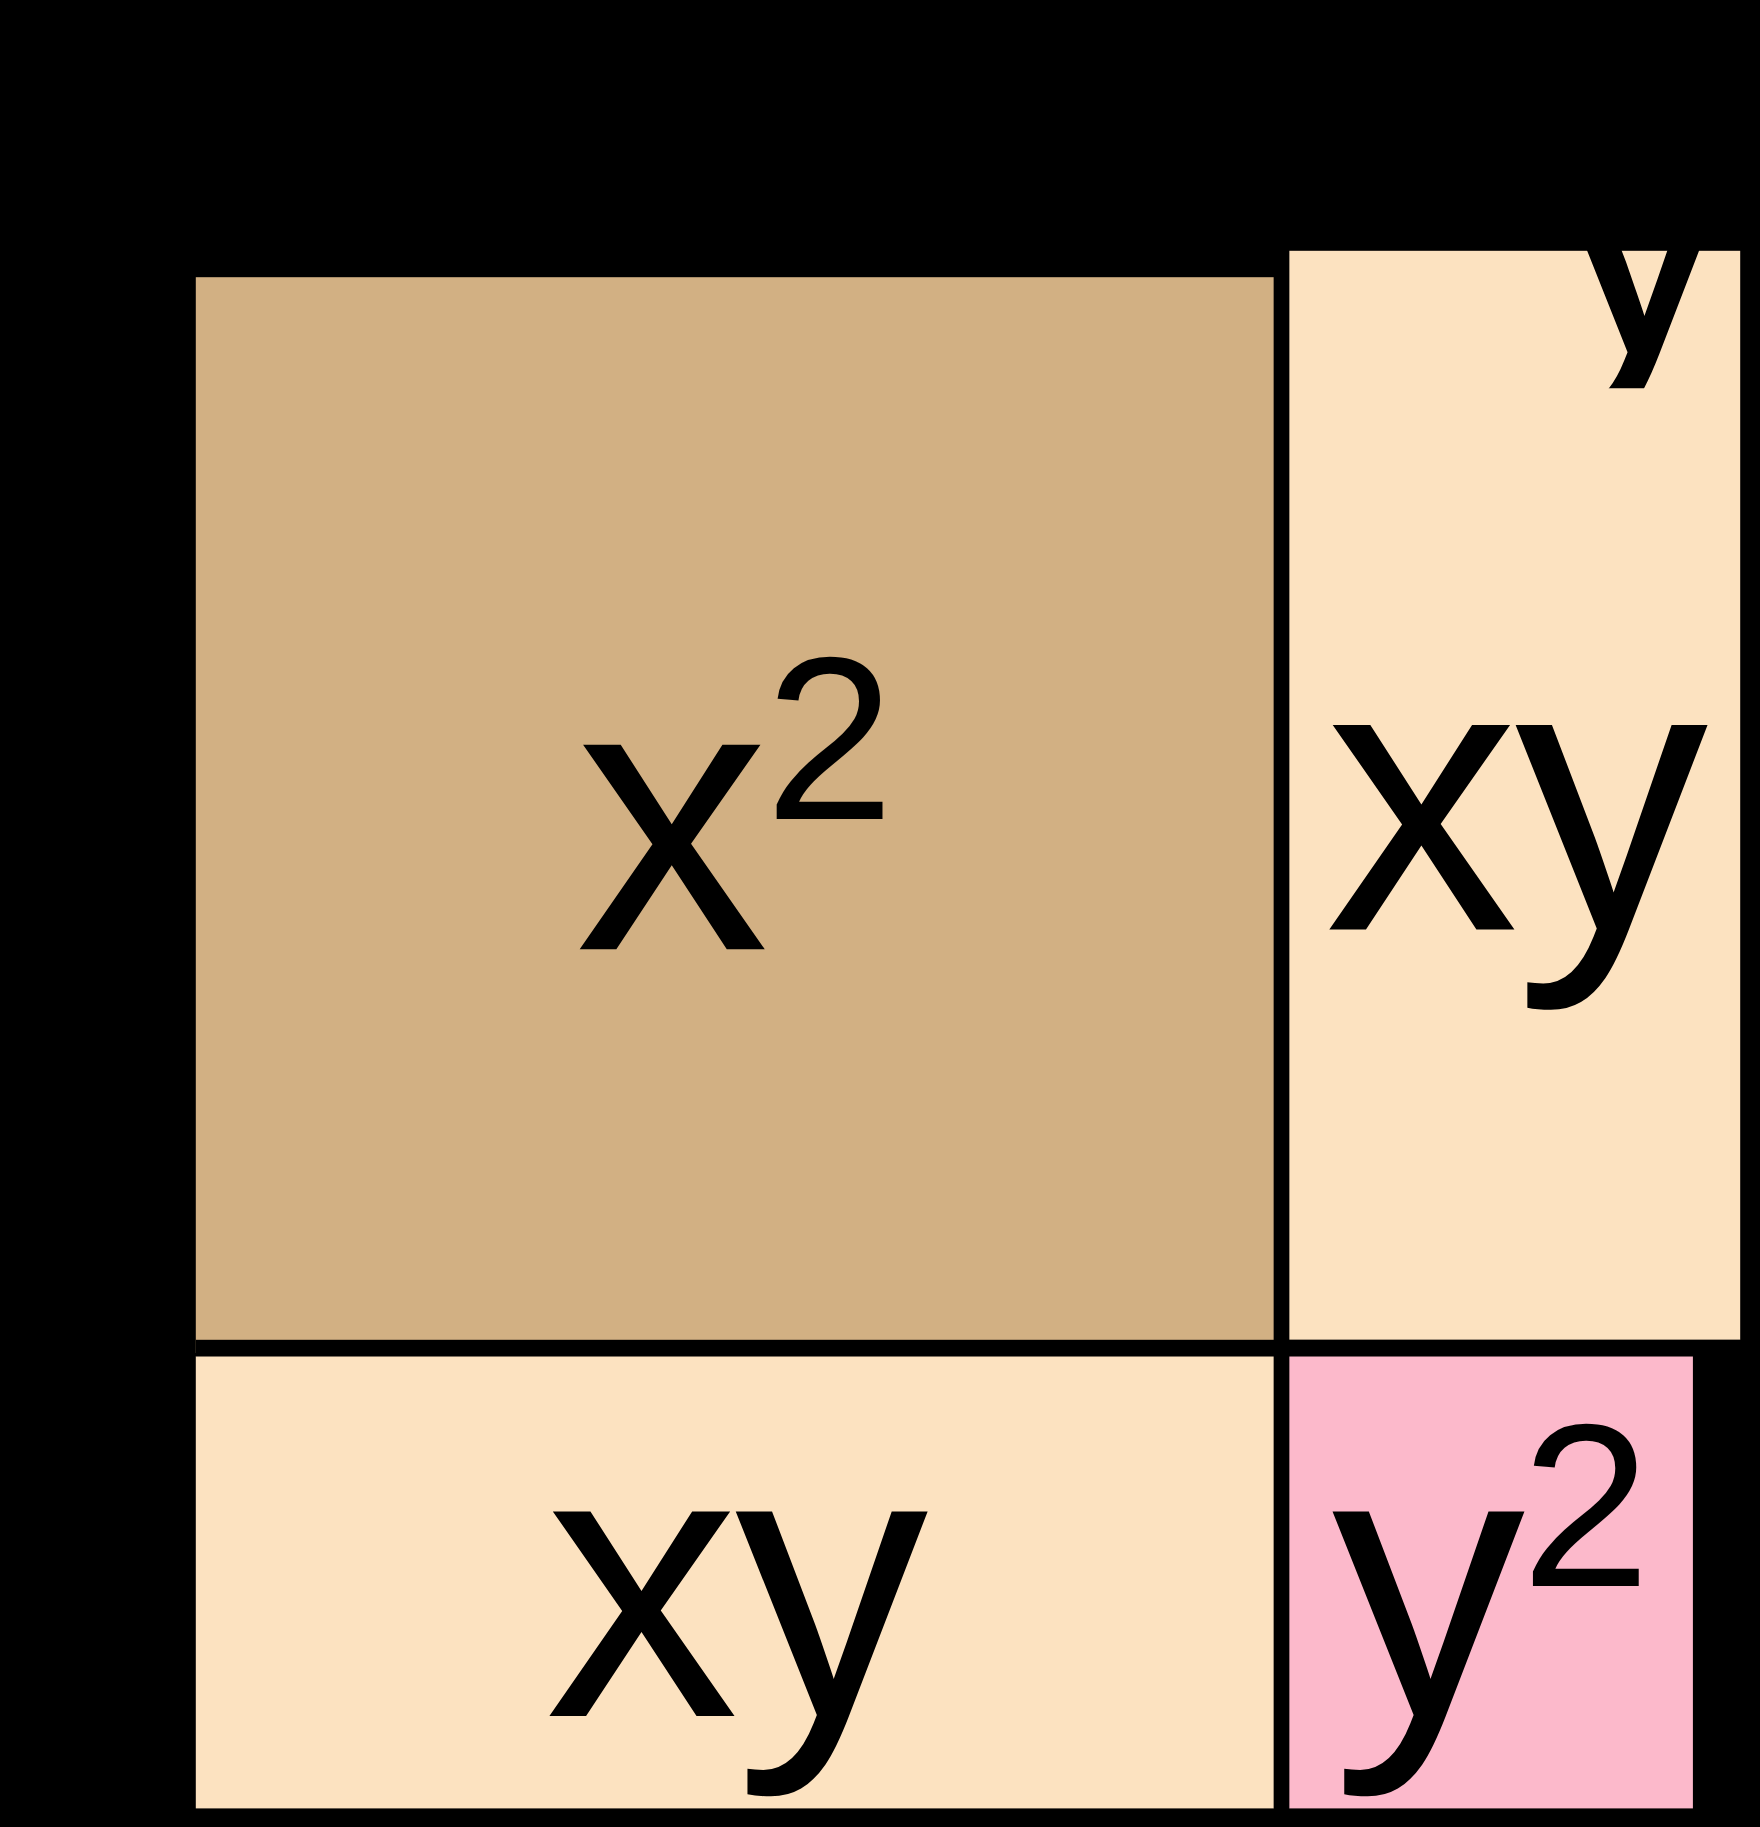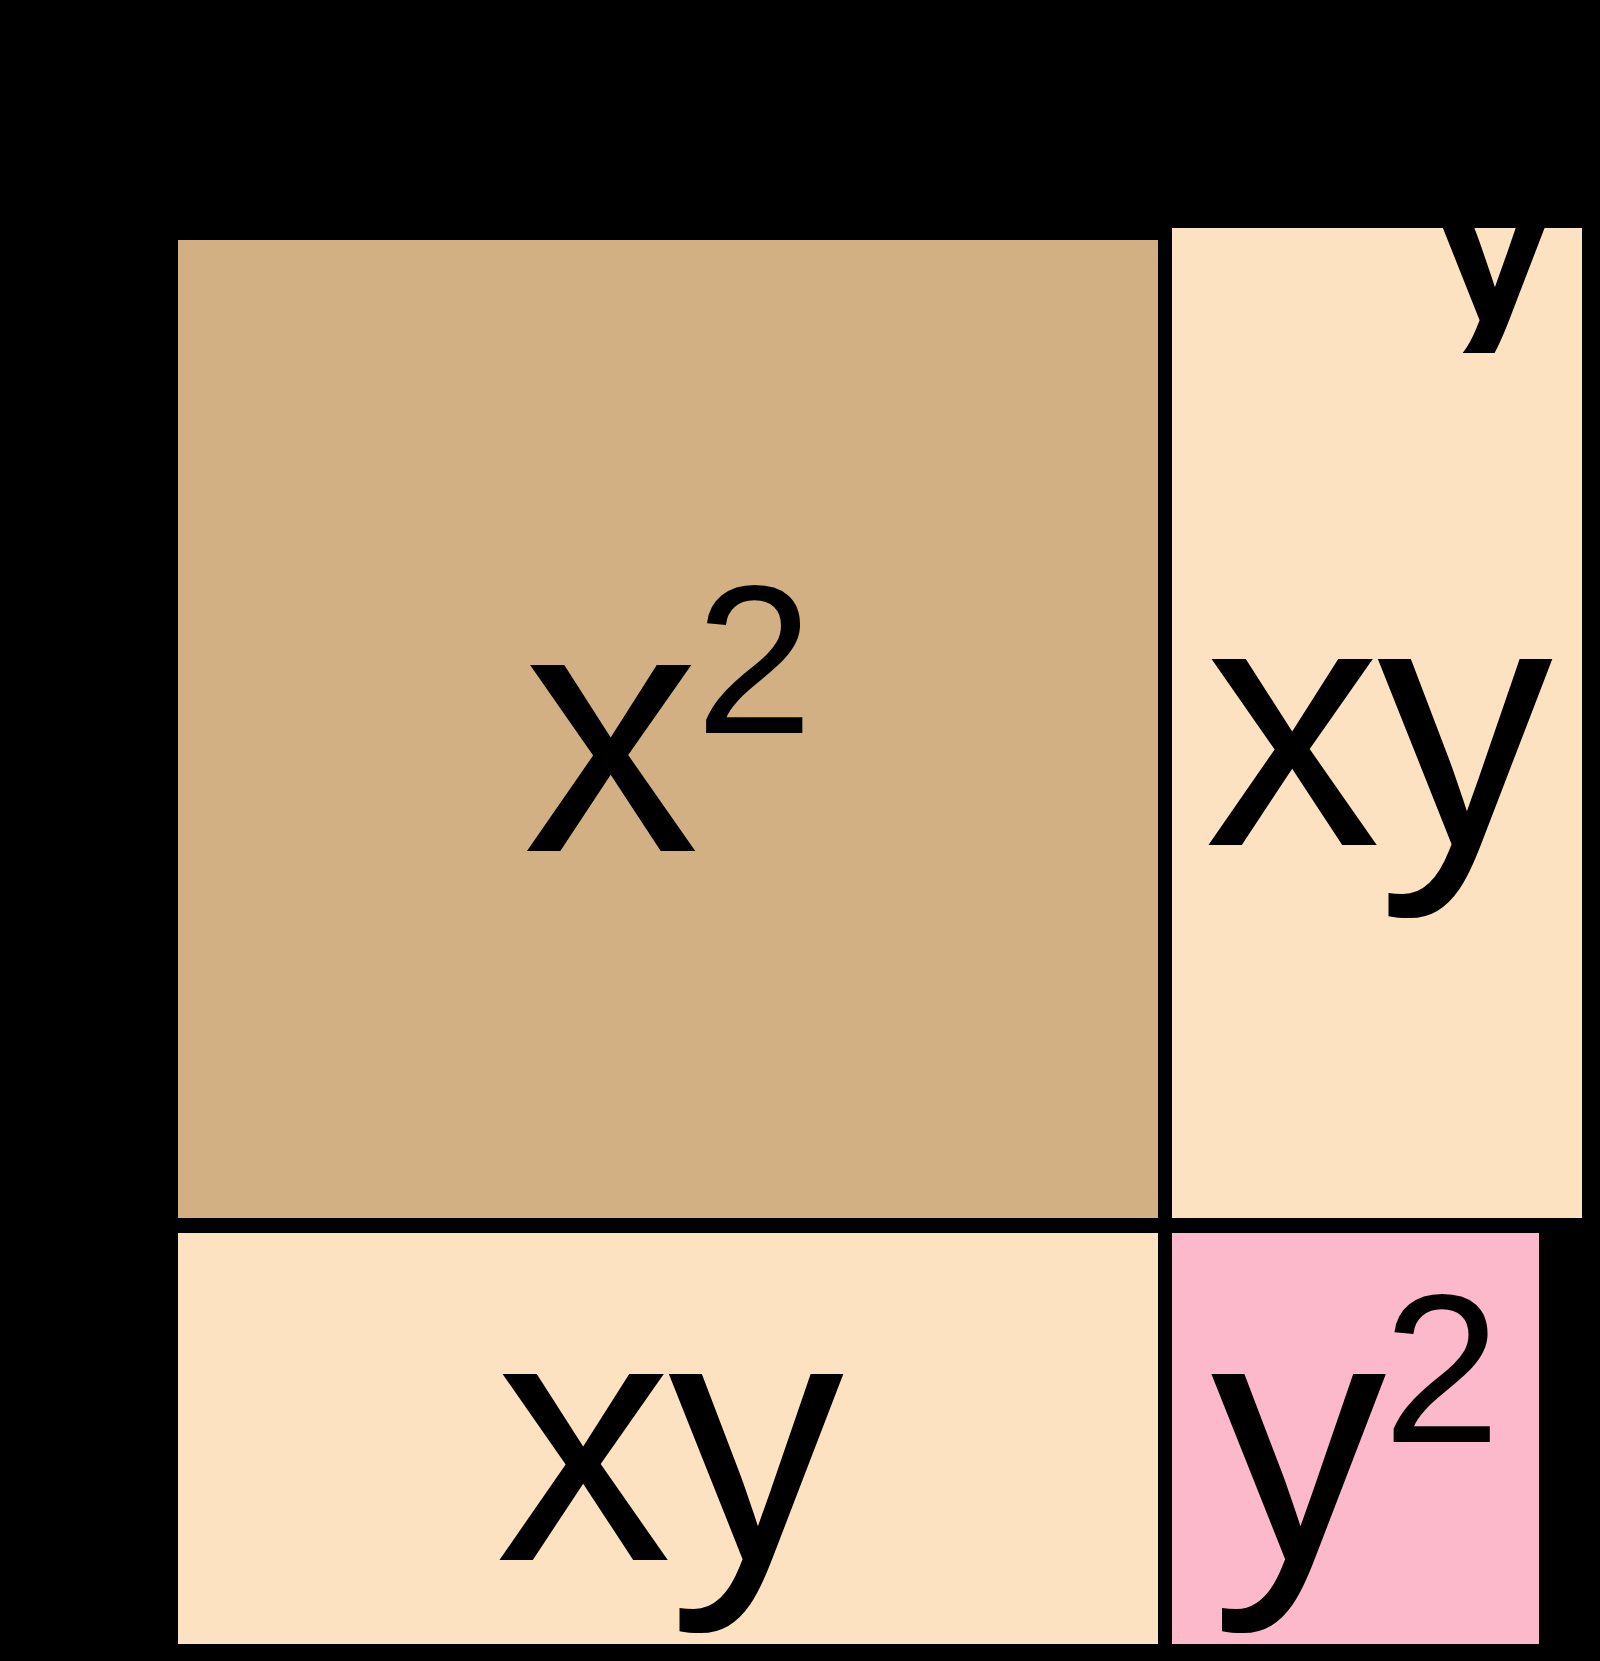--- a/index.html
+++ b/index.html
@@ -37,21 +37,21 @@
     align-items: center;
     justify-content: center;
     color: #000000;
     line-height: 0.98;
     overflow: visible;
   }
 
   
   .cell-x2 {
     left: 0px;
-    top: 12px;
+    top: 24px;
     width: 980px;
     height: 978px;
     background: #d2b083;
   }
   .cell-x2 .lbl { font-size: 352px; }
 
   
   .cell-xy-top {
     left: 994px;
     top: 0px;

